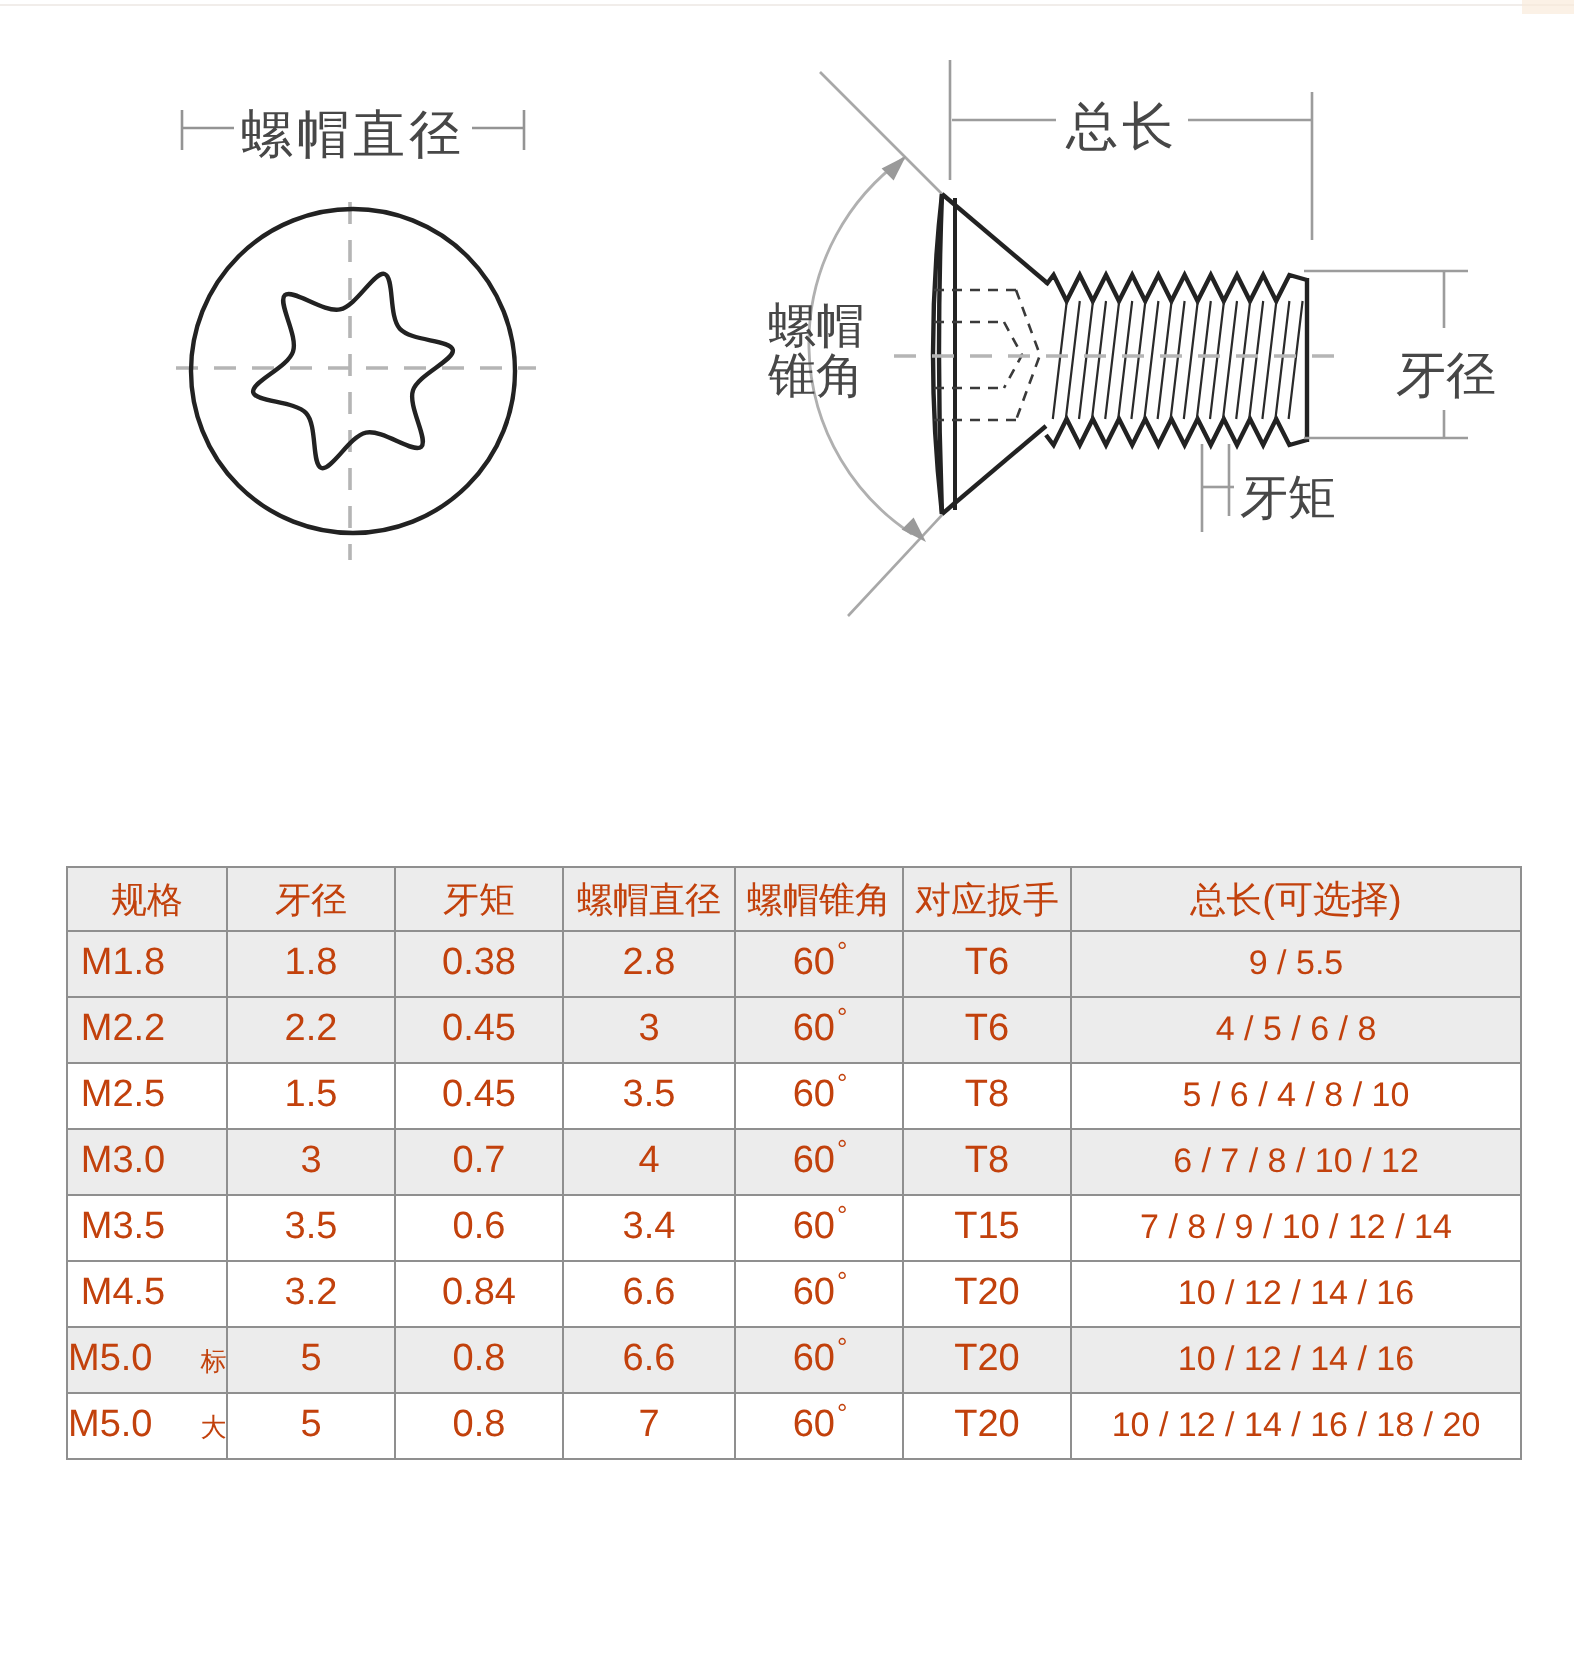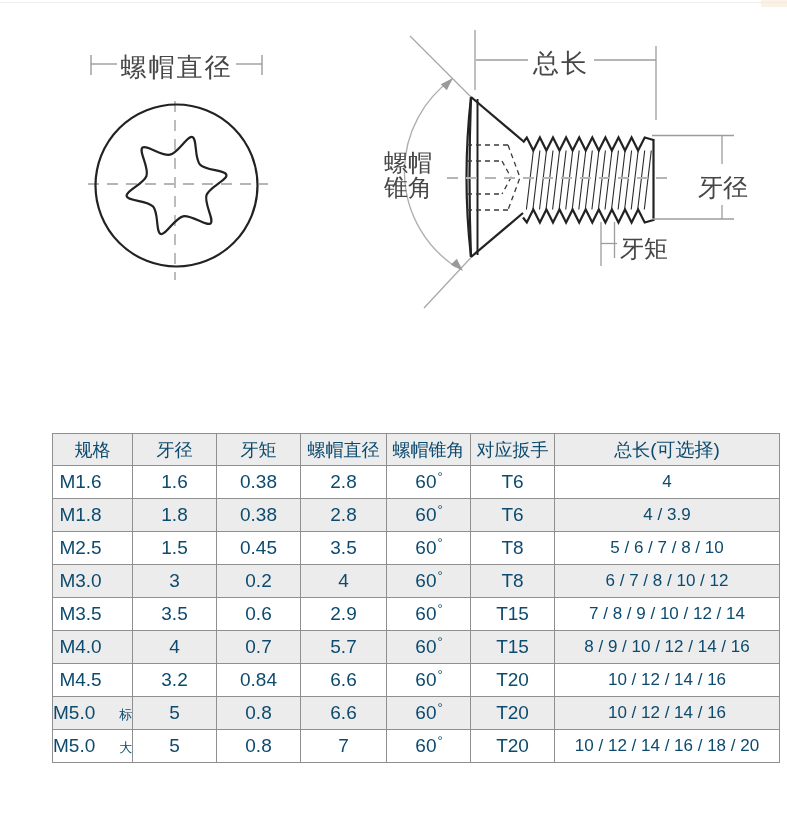--- a/index.html
+++ b/index.html
@@ -3,22 +3,22 @@
 <meta charset="utf-8">
 <style>
   html,body{margin:0;padding:0;}
   body{background:#ffffff;font-family:"Liberation Sans","DejaVu Sans",sans-serif;}
   .page{position:relative;width:787px;height:829px;background:#fff;overflow:hidden;}
   .top-hairline{position:absolute;top:2px;left:0;width:787px;height:1px;background:#f1edea;}
   .corner-tint{position:absolute;top:0;right:0;width:26px;height:7px;background:#f9ead8;opacity:.65;}
   .diagram-svg{position:absolute;left:0;top:0;}
 
   
-  table.spec{position:absolute;left:52px;top:433px;width:727px;border-collapse:collapse;table-layout:fixed;
-             color:#0c4a6e;font-size:19px;}
+  table.spec{position:absolute;left:33px;top:433px;width:727px;border-collapse:collapse;table-layout:fixed;
+             color:#c2410c;font-size:19px;}
   table.spec th,table.spec td{border:1px solid #8f8f8f;padding:0;white-space:nowrap;overflow:hidden;}
   table.spec th{height:31px;font-weight:normal;background:#ececec;text-align:center;font-size:18px;}
   table.spec td{height:32px;text-align:center;background:#fff;}
   tr.alt td{background:#ececec;}
   td.c-spec{text-align:left;padding-left:8px;}
   td.c-len{text-align:left;padding-left:12px;font-size:17px;}
   th.c-len-h .sub{font-size:19px;}
   .sfx{font-size:13px;padding-left:24px;}
   .deg{font-size:13px;position:relative;top:-7px;left:1px;}
   svg text{fill:#474747;}
@@ -125,73 +125,64 @@
         <th>规格</th>
         <th>牙径</th>
         <th>牙矩</th>
         <th>螺帽直径</th>
         <th>螺帽锥角</th>
         <th>对应扳手</th>
         <th class="c-len-h"><span>总长</span><span class="sub">(可选择)</span></th>
       </tr>
     </thead>
     <tbody>
-      <tr>
-        <td class="c-spec"><span>M1.6</span><span class="sfx"></span></td>
-        <td>1.6</td>
-        <td>0.38</td>
-        <td>2.8</td>
-        <td><span>60</span><span class="deg">°</span></td>
-        <td>T6</td>
-        <td class="c-len">4</td>
-      </tr>
       <tr class="alt">
         <td class="c-spec"><span>M1.8</span><span class="sfx"></span></td>
         <td>1.8</td>
         <td>0.38</td>
         <td>2.8</td>
         <td><span>60</span><span class="deg">°</span></td>
         <td>T6</td>
-        <td class="c-len">4 / 3.9</td>
+        <td class="c-len">9 / 5.5</td>
+      </tr>
+      <tr class="alt">
+        <td class="c-spec"><span>M2.2</span><span class="sfx"></span></td>
+        <td>2.2</td>
+        <td>0.45</td>
+        <td>3</td>
+        <td><span>60</span><span class="deg">°</span></td>
+        <td>T6</td>
+        <td class="c-len">4 / 5 / 6 / 8</td>
       </tr>
       <tr>
         <td class="c-spec"><span>M2.5</span><span class="sfx"></span></td>
         <td>1.5</td>
         <td>0.45</td>
         <td>3.5</td>
         <td><span>60</span><span class="deg">°</span></td>
         <td>T8</td>
-        <td class="c-len">5 / 6 / 7 / 8 / 10</td>
+        <td class="c-len">5 / 6 / 4 / 8 / 10</td>
       </tr>
       <tr class="alt">
         <td class="c-spec"><span>M3.0</span><span class="sfx"></span></td>
         <td>3</td>
-        <td>0.2</td>
+        <td>0.7</td>
         <td>4</td>
         <td><span>60</span><span class="deg">°</span></td>
         <td>T8</td>
         <td class="c-len">6 / 7 / 8 / 10 / 12</td>
       </tr>
       <tr>
         <td class="c-spec"><span>M3.5</span><span class="sfx"></span></td>
         <td>3.5</td>
         <td>0.6</td>
-        <td>2.9</td>
+        <td>3.4</td>
         <td><span>60</span><span class="deg">°</span></td>
         <td>T15</td>
         <td class="c-len">7 / 8 / 9 / 10 / 12 / 14</td>
-      </tr>
-      <tr class="alt">
-        <td class="c-spec"><span>M4.0</span><span class="sfx"></span></td>
-        <td>4</td>
-        <td>0.7</td>
-        <td>5.7</td>
-        <td><span>60</span><span class="deg">°</span></td>
-        <td>T15</td>
-        <td class="c-len">8 / 9 / 10 / 12 / 14 / 16</td>
       </tr>
       <tr>
         <td class="c-spec"><span>M4.5</span><span class="sfx"></span></td>
         <td>3.2</td>
         <td>0.84</td>
         <td>6.6</td>
         <td><span>60</span><span class="deg">°</span></td>
         <td>T20</td>
         <td class="c-len">10 / 12 / 14 / 16</td>
       </tr>

